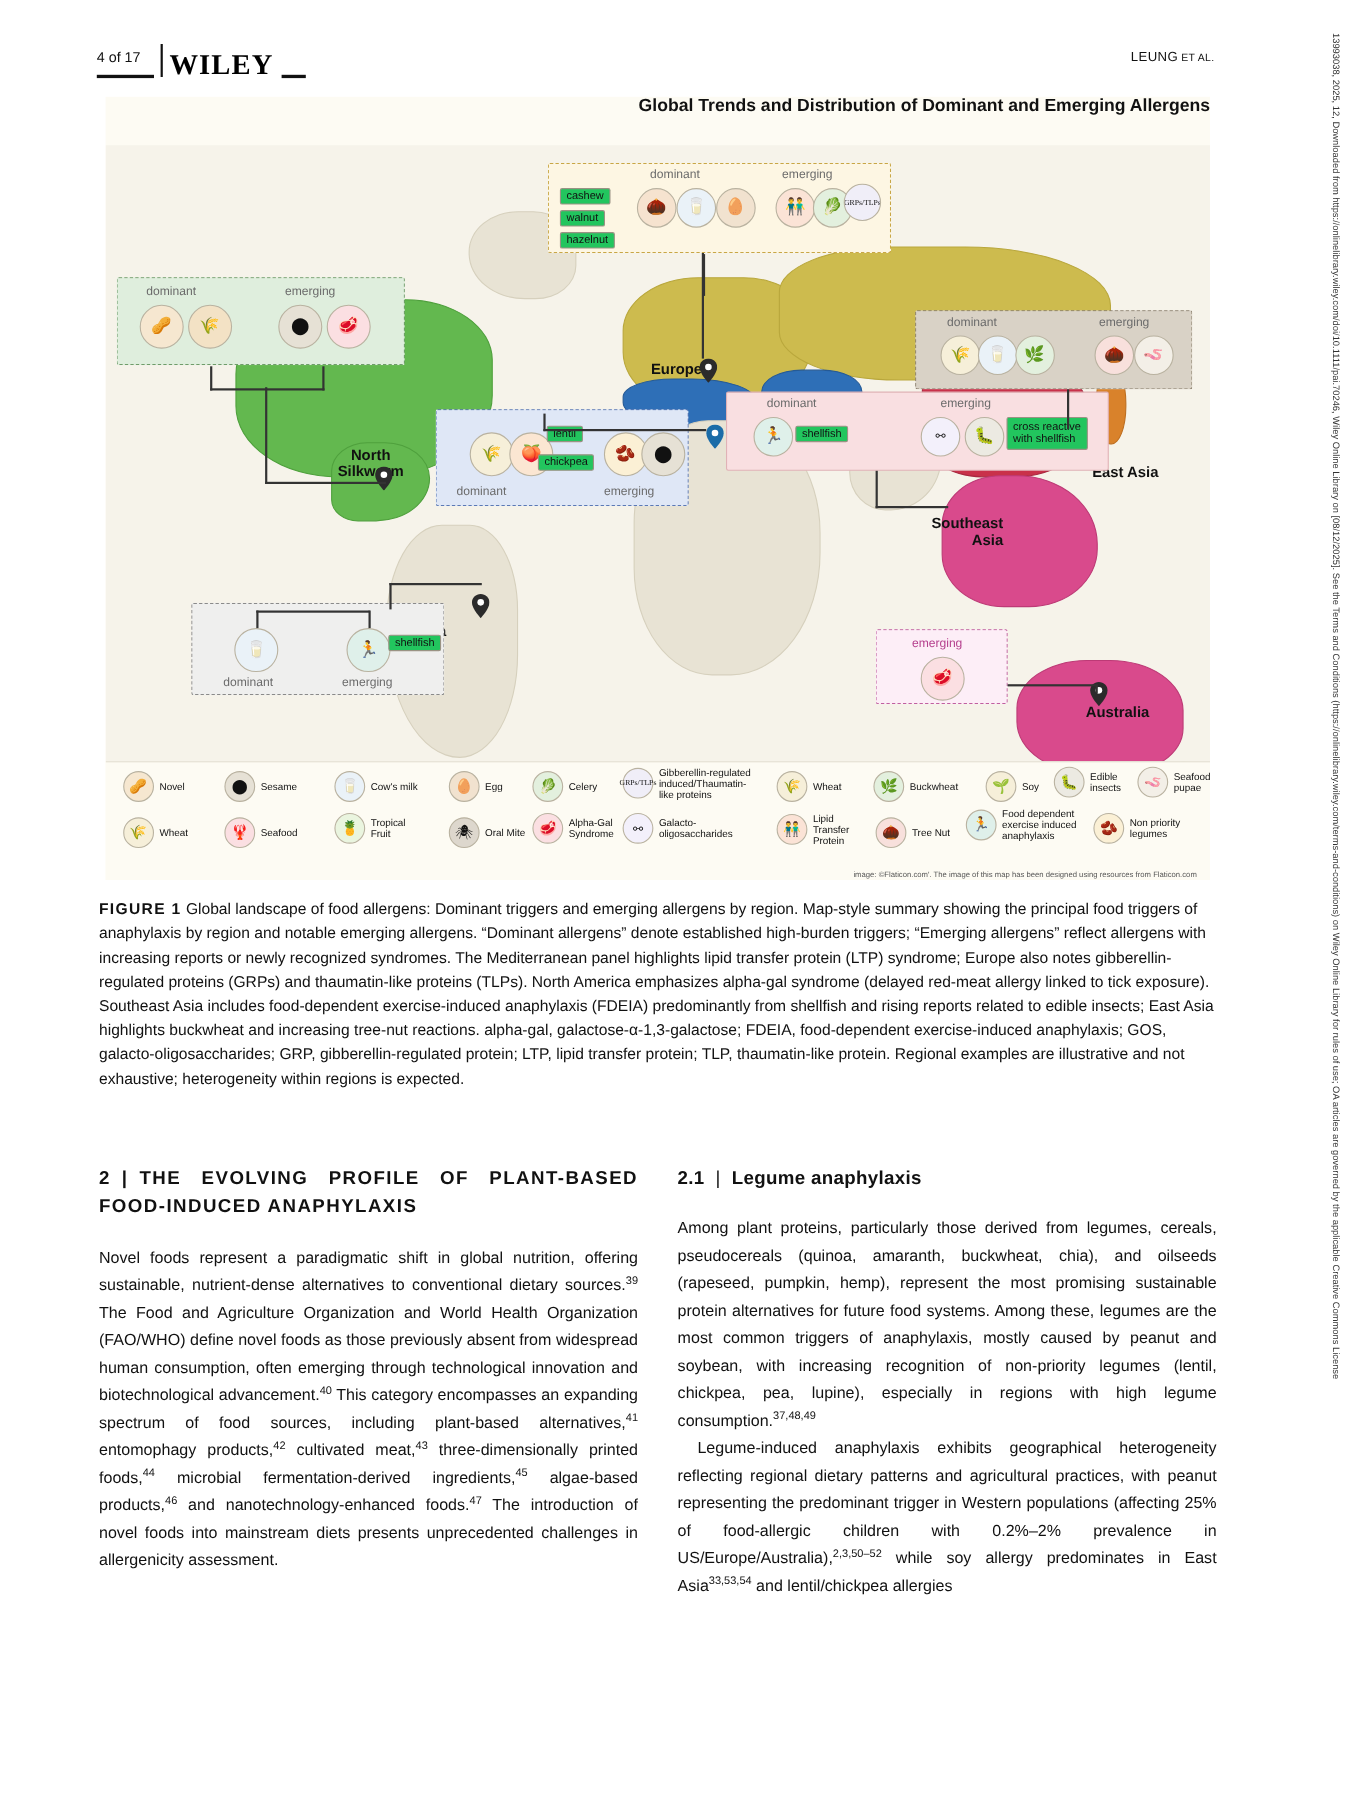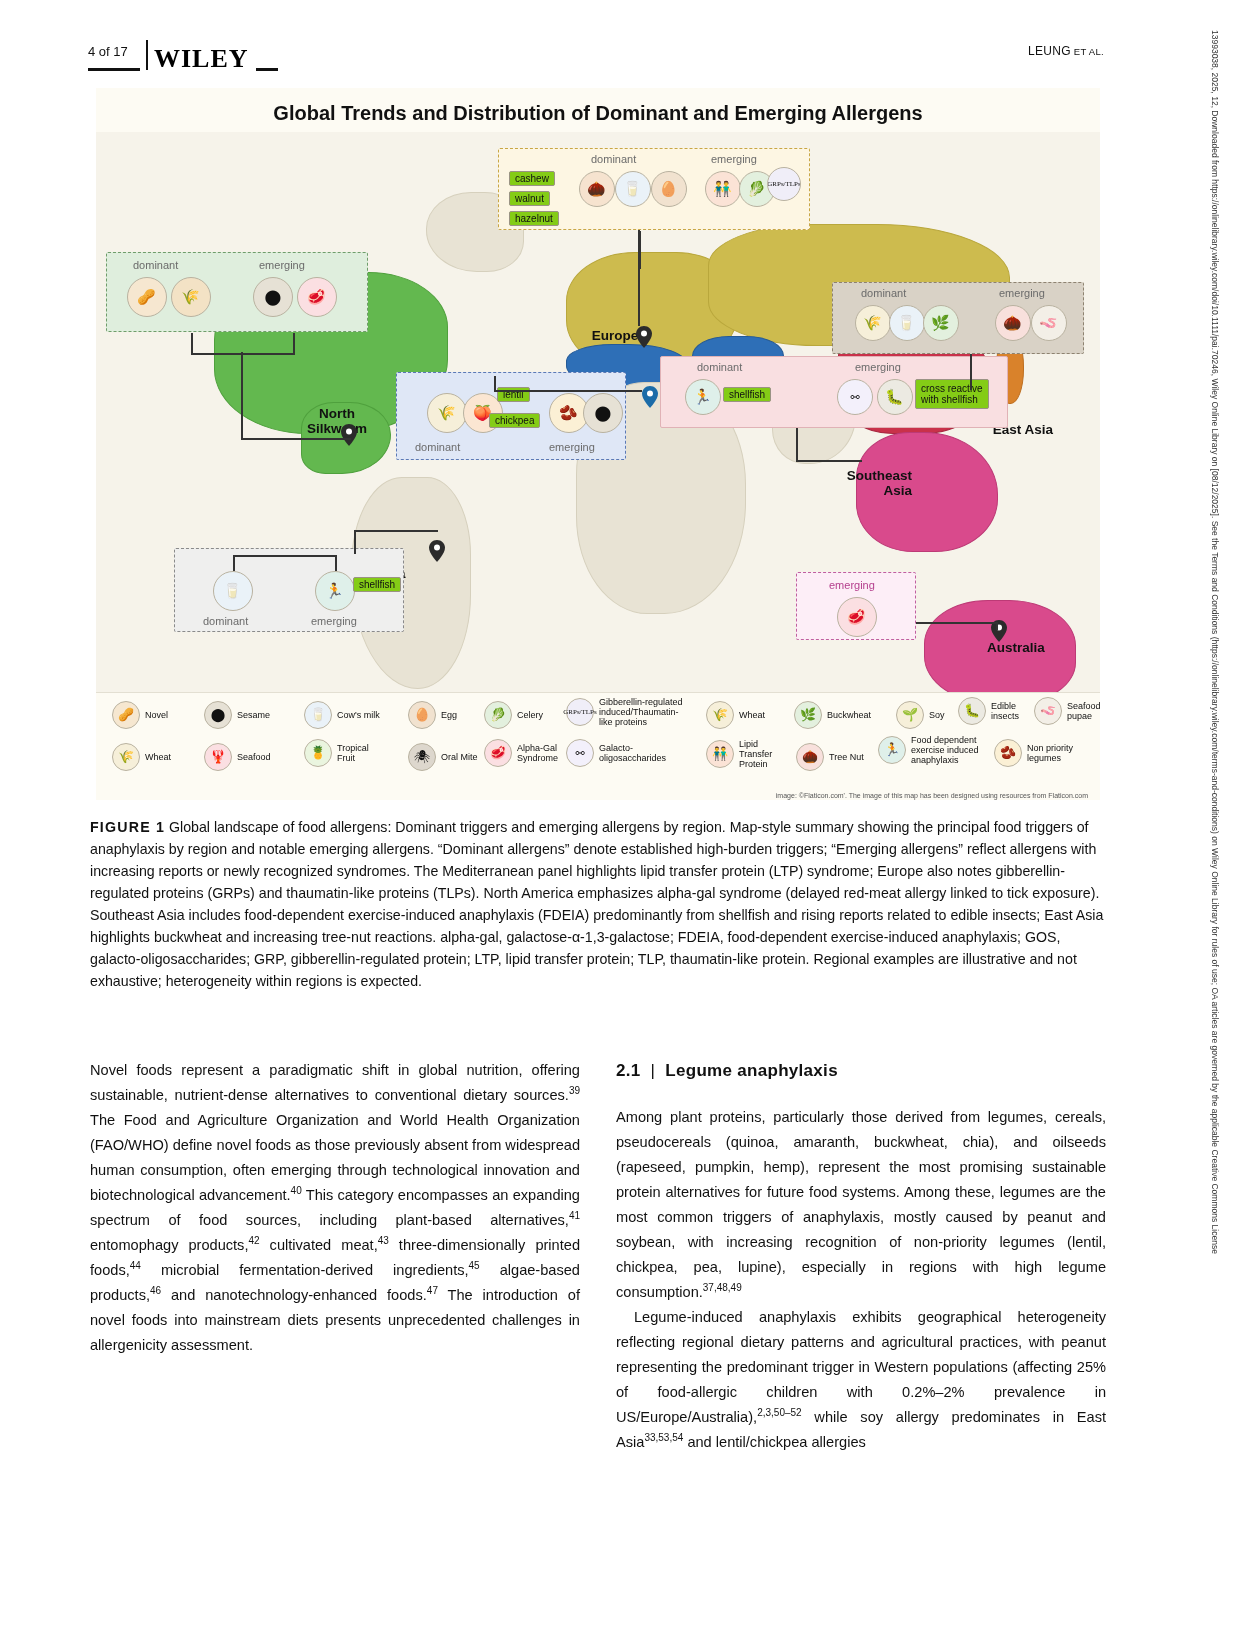--- a/index.html
+++ b/index.html
@@ -102,27 +102,27 @@
     top: 88px;
     left: 96px;
     width: 1004px;
     height: 712px;
     background: #fdfbf3;
     border: 0;
     overflow: hidden;
   }
   .fig-title {
     position: absolute;
-    top: 14px;
+    top: 0;
     left: 0;
     width: 100%;
-    text-align: center;
+    text-align: right;
     font-family: "Liberation Sans", sans-serif;
     font-weight: bold;
-    font-size: 20px;
+    font-size: 16px;
     color: #111;
   }
   .map-area {
     position: absolute;
     top: 44px;
     left: 0;
     width: 1004px;
     height: 560px;
     background: #f6f3ea;
   }
@@ -189,21 +189,21 @@
     justify-content: center;
     font-size: 15px;
     line-height: 1;
     overflow: hidden;
   }
   .icon-circle.sm { font-size: 12px; }
   .tag {
     position: absolute;
     font-family: "Liberation Sans", sans-serif;
     font-size: 10px;
-    background: #84cc16;
+    background: #22c55e;
     border: 1px solid #9a9384;
     border-radius: 2px;
     padding: 1px 5px;
     color: #111;
     white-space: nowrap;
   }
   .connector { position: absolute; background: #333; }
   .leg-item {
     position: absolute;
     display: flex;
@@ -548,20 +548,23 @@
     <div class="credit">image: ©Flaticon.com'. The image of this map has been designed using resources from Flaticon.com</div>
   </div>
 </div>
 
 <div class="caption">
   <span class="figlabel">FIGURE 1</span>
   <span>Global landscape of food allergens: Dominant triggers and emerging allergens by region. Map-style summary showing the principal food triggers of anaphylaxis by region and notable emerging allergens. “Dominant allergens” denote established high-burden triggers; “Emerging allergens” reflect allergens with increasing reports or newly recognized syndromes. The Mediterranean panel highlights lipid transfer protein (LTP) syndrome; Europe also notes gibberellin-regulated proteins (GRPs) and thaumatin-like proteins (TLPs). North America emphasizes alpha-gal syndrome (delayed red-meat allergy linked to tick exposure). Southeast Asia includes food-dependent exercise-induced anaphylaxis (FDEIA) predominantly from shellfish and rising reports related to edible insects; East Asia highlights buckwheat and increasing tree-nut reactions. alpha-gal, galactose-α-1,3-galactose; FDEIA, food-dependent exercise-induced anaphylaxis; GOS, galacto-oligosaccharides; GRP, gibberellin-regulated protein; LTP, lipid transfer protein; TLP, thaumatin-like protein. Regional examples are illustrative and not exhaustive; heterogeneity within regions is expected.</span>
 </div>
 
 <div class="col col-left">
+  <h2 class="sec">
+    <span class="num">2</span><span class="bar">|</span><span>THE EVOLVING PROFILE OF PLANT-BASED FOOD-INDUCED ANAPHYLAXIS</span>
+  </h2>
   <p><span>Novel foods represent a paradigmatic shift in global nutrition, offering sustainable, nutrient-dense alternatives to conventional dietary sources.</span><sup>39</sup><span> The Food and Agriculture Organization and World Health Organization (FAO/WHO) define novel foods as those previously absent from widespread human consumption, often emerging through technological innovation and biotechnological advancement.</span><sup>40</sup><span> This category encompasses an expanding spectrum of food sources, including plant-based alternatives,</span><sup>41</sup><span> entomophagy products,</span><sup>42</sup><span> cultivated meat,</span><sup>43</sup><span> three-dimensionally printed foods,</span><sup>44</sup><span> microbial fermentation-derived ingredients,</span><sup>45</sup><span> algae-based products,</span><sup>46</sup><span> and nanotechnology-enhanced foods.</span><sup>47</sup><span> The introduction of novel foods into mainstream diets presents unprecedented challenges in allergenicity assessment.</span></p>
 </div>
 
 <div class="col col-right">
   <h2 class="sub">
     <span class="num">2.1</span><span class="bar">|</span><span>Legume anaphylaxis</span>
   </h2>
   <p><span>Among plant proteins, particularly those derived from legumes, cereals, pseudocereals (quinoa, amaranth, buckwheat, chia), and oilseeds (rapeseed, pumpkin, hemp), represent the most promising sustainable protein alternatives for future food systems. Among these, legumes are the most common triggers of anaphylaxis, mostly caused by peanut and soybean, with increasing recognition of non-priority legumes (lentil, chickpea, pea, lupine), especially in regions with high legume consumption.</span><sup>37,48,49</sup></p>
   <p><span>Legume-induced anaphylaxis exhibits geographical heterogeneity reflecting regional dietary patterns and agricultural practices, with peanut representing the predominant trigger in Western populations (affecting 25% of food-allergic children with 0.2%–2% prevalence in US/Europe/Australia),</span><sup>2,3,50–52</sup><span> while soy allergy predominates in East Asia</span><sup>33,53,54</sup><span> and lentil/chickpea allergies</span></p>
 </div>

